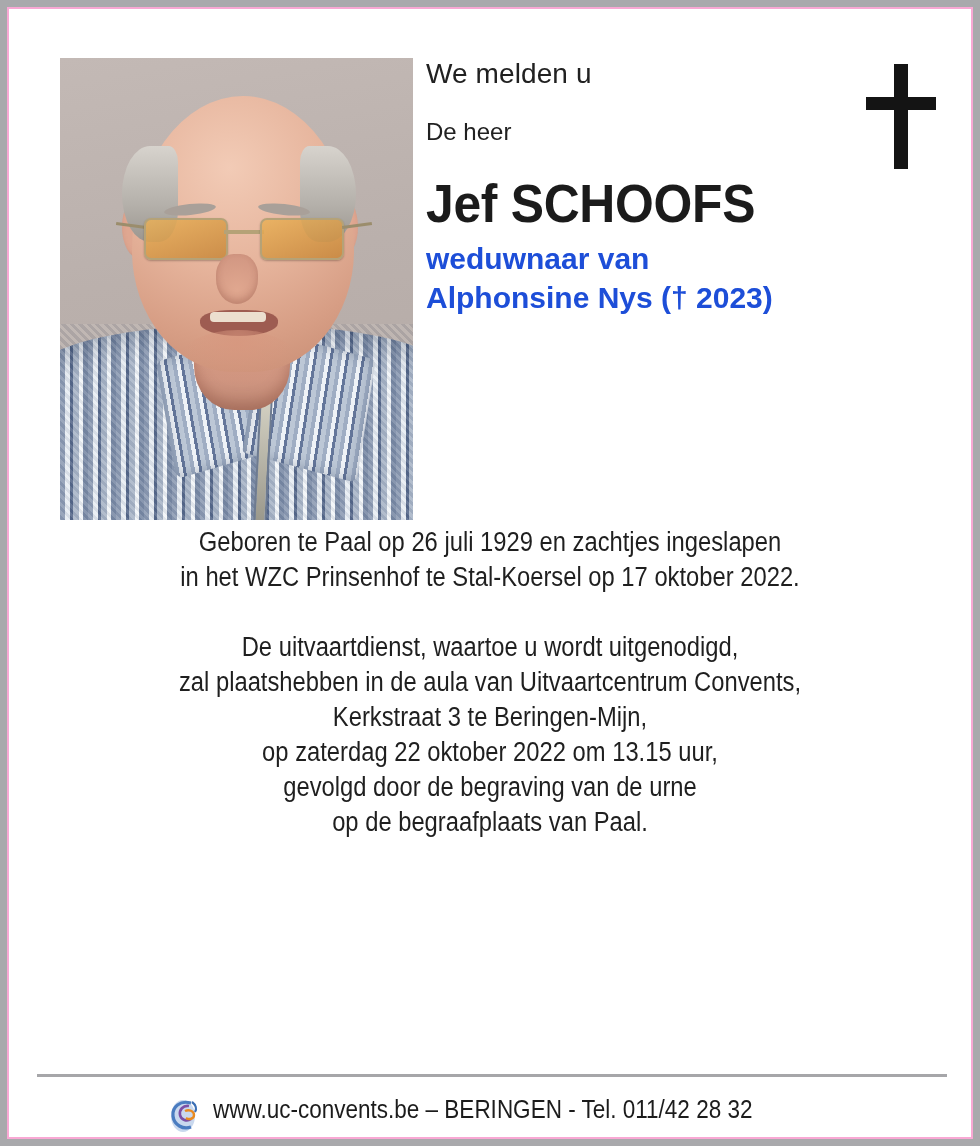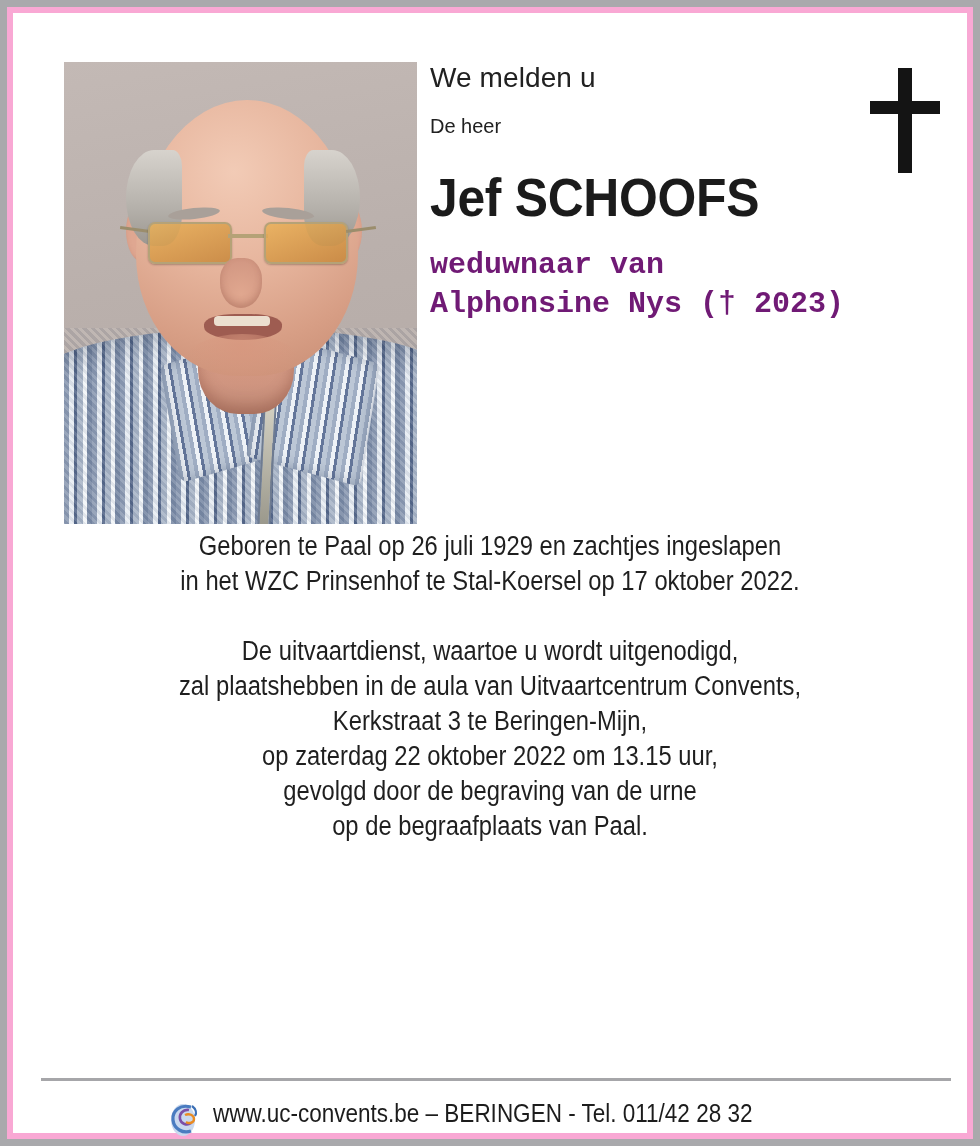--- a/index.html
+++ b/index.html
@@ -25,21 +25,21 @@
     background: #ffffff;
     border: 7px solid #a9a9ac;
     padding: 0;
   }
   .card-inner {
     position: relative;
     box-sizing: border-box;
     width: 100%;
     height: 100%;
     background: #ffffff;
-    border: 6px solid #f9a8d4;
+    border: 2px solid #f9a8d4;
   }
 
   
   .top-row {
     position: relative;
     height: 470px;
   }
 
   
   .photo-frame {
@@ -263,44 +263,43 @@
     width: 430px;
   }
   .lead {
     font-size: 28px;
     line-height: 38px;
     font-weight: 400;
     letter-spacing: .1px;
     color: #212121;
   }
   .salutation {
-    margin-top: 12px;
-    font-size: 20px;
+    margin-top: 22px;
+    font-size: 24px;
     line-height: 34px;
     font-weight: 400;
     color: #212121;
   }
   .deceased-name {
     margin-top: 26px;
     font-size: 53px;
     line-height: 58px;
     font-weight: 700;
     letter-spacing: -.3px;
     color: #1b1b1b;
     transform: scaleX(.94);
     transform-origin: left center;
     white-space: nowrap;
   }
   .spouse {
-    margin-top: 19px;
+    margin-top: 6px;
     font-size: 30px;
     line-height: 39px;
     font-weight: 700;
-    color: #701a75;
-    font-family: Liberation Mono, monospace;
+    color: #1d4ed8;
   }
 
   
   .cross {
     position: absolute;
     left: 857px;
     top: 55px;
     width: 70px;
     height: 105px;
   }

